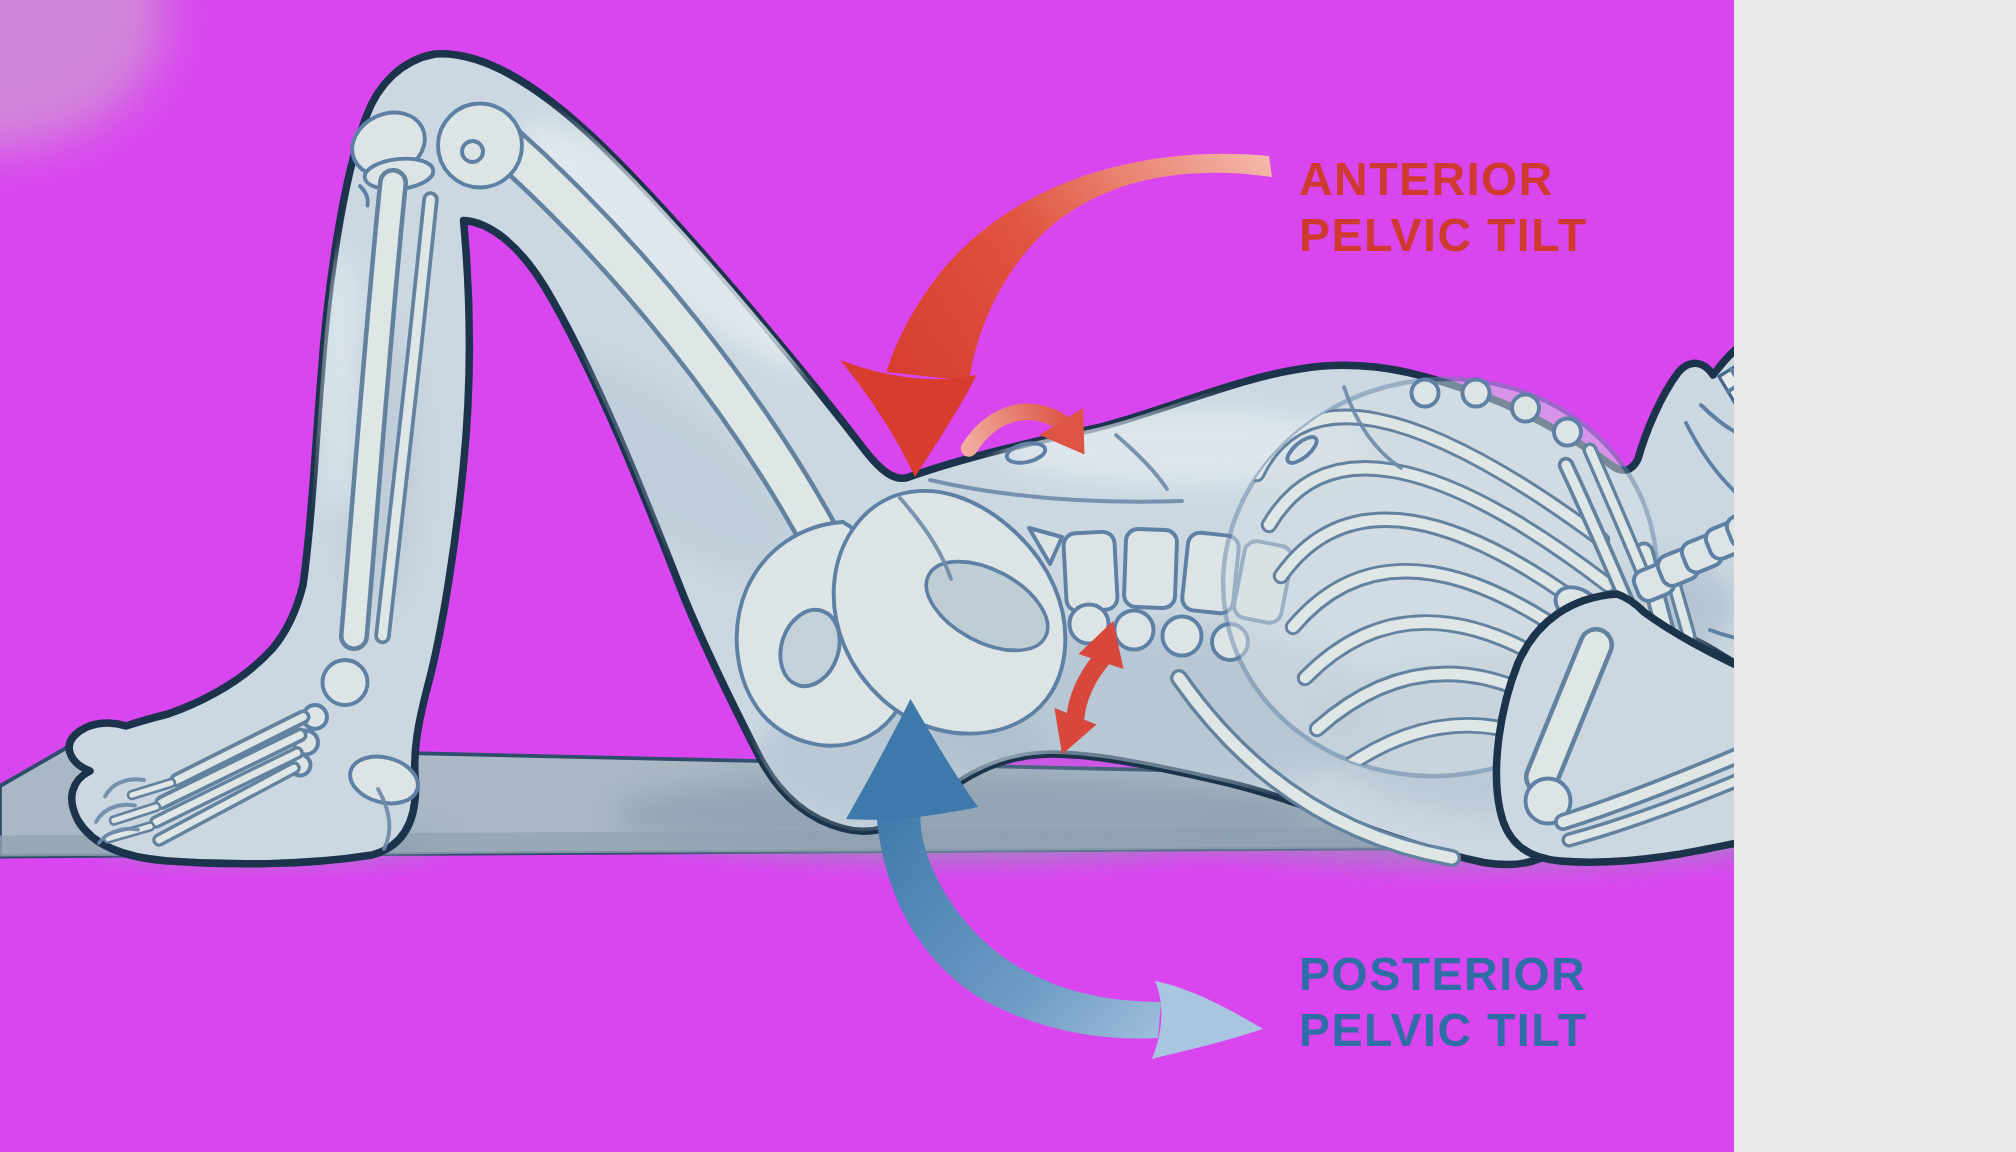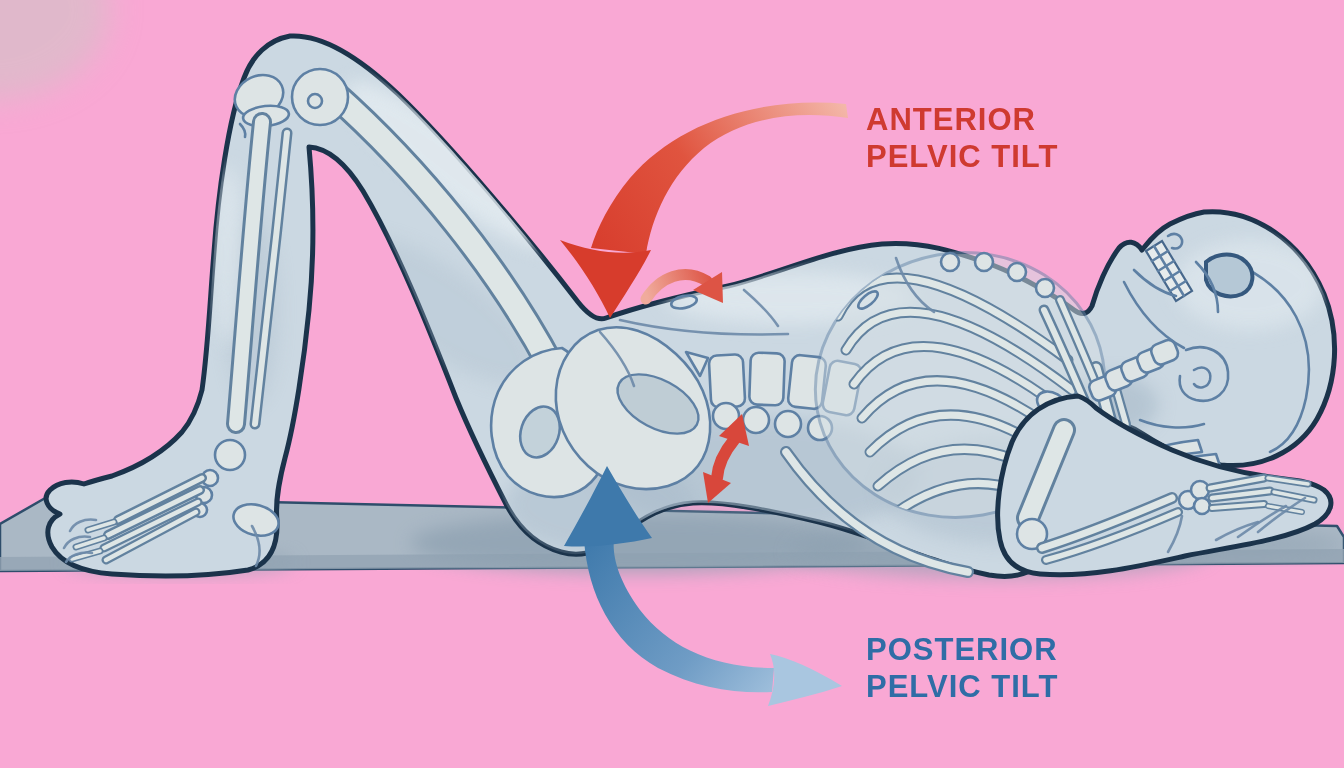--- a/index.html
+++ b/index.html
@@ -1,16 +1,16 @@
 <!DOCTYPE html>
 <html><head>
 <meta charset="utf-8">
 <style>
   html,body{margin:0;padding:0;background:#e9e9e9;}
-  .stage{position:relative;width:1344px;height:768px;background:#f9a8d4;overflow:hidden;
+  .stage{position:relative;width:1156px;height:768px;background:#d946ef;overflow:hidden;
          font-family:"Liberation Sans",sans-serif;}
   svg{position:absolute;left:0;top:0;}
   .lbl{font-family:"Liberation Sans",sans-serif;font-weight:bold;font-size:31px;letter-spacing:1px;}
   
   .out{fill:#cbd8e2;stroke:#1b334b;stroke-width:5;stroke-linejoin:round;}
   .bone{fill:#dde4e5;stroke:#5e80a4;stroke-width:2.6;stroke-linejoin:round;}
   .bline{fill:none;stroke:#5e80a4;stroke-width:2.6;stroke-linecap:round;}
   .bO{fill:none;stroke:#62829f;stroke-linecap:round;}
   .bI{fill:none;stroke:#dee6e6;stroke-linecap:round;}
   .crease{fill:none;stroke:#6d8aa8;stroke-width:2.6;stroke-linecap:round;opacity:.9;}

